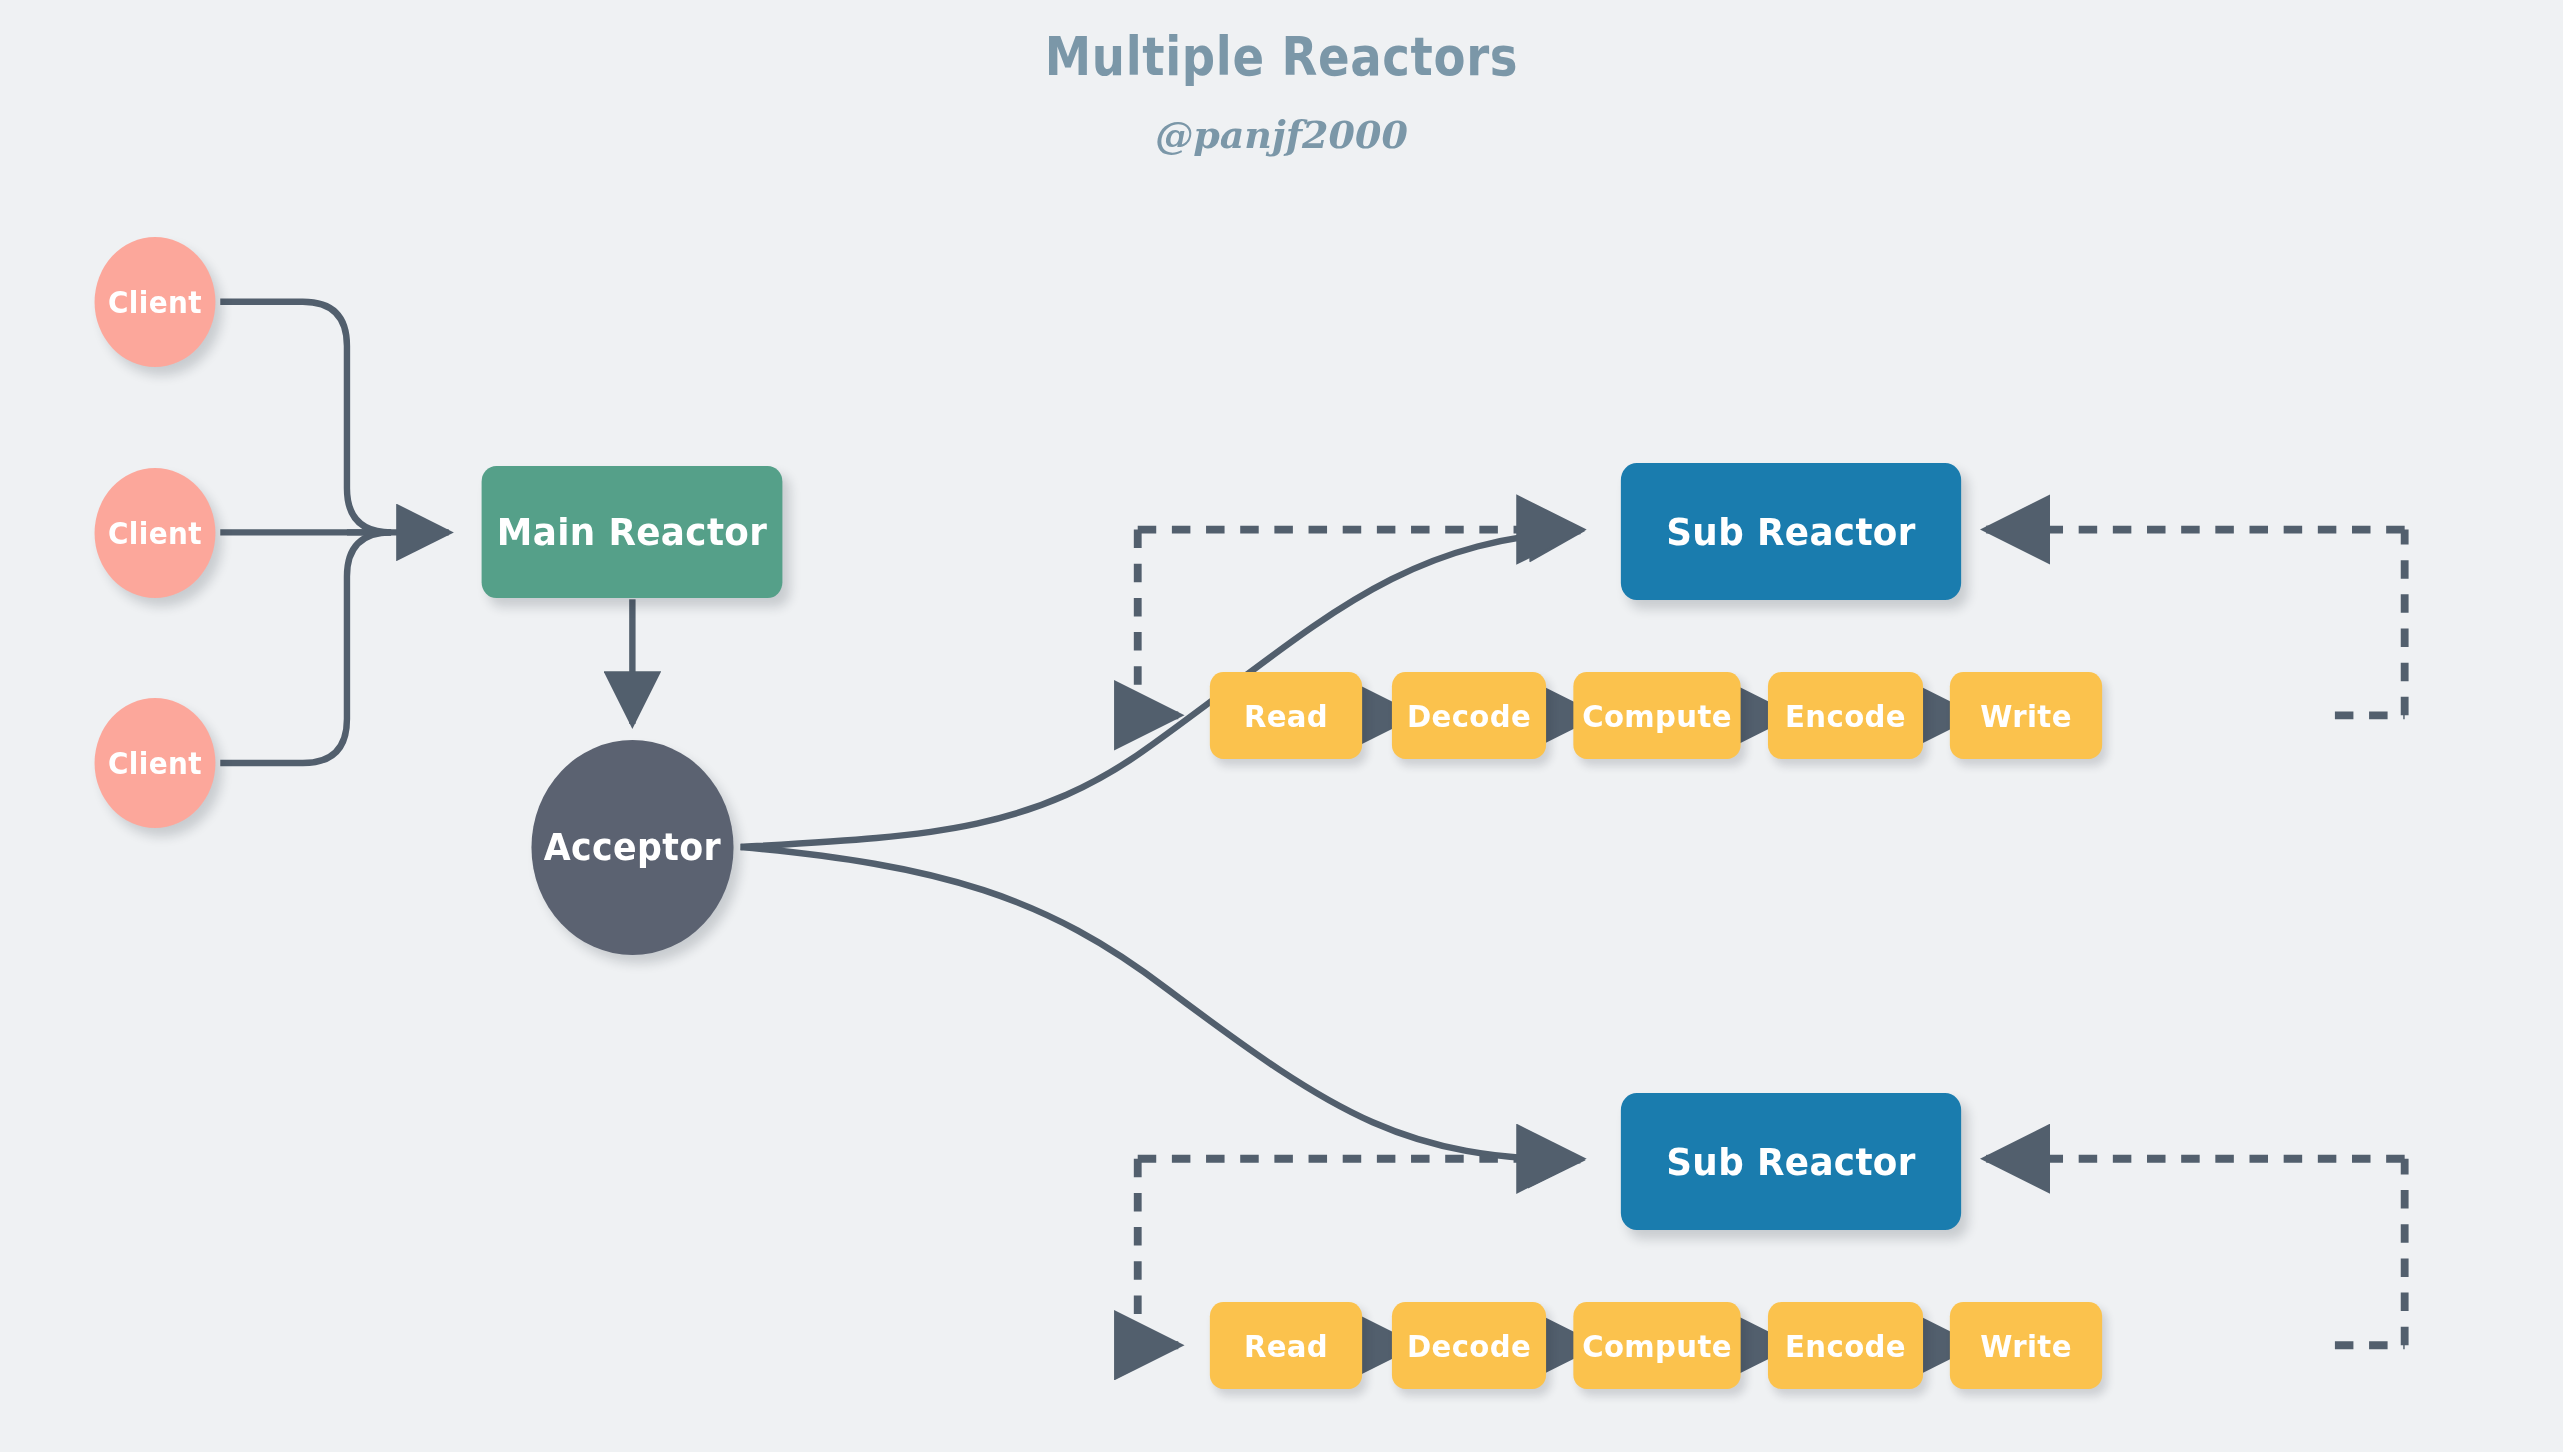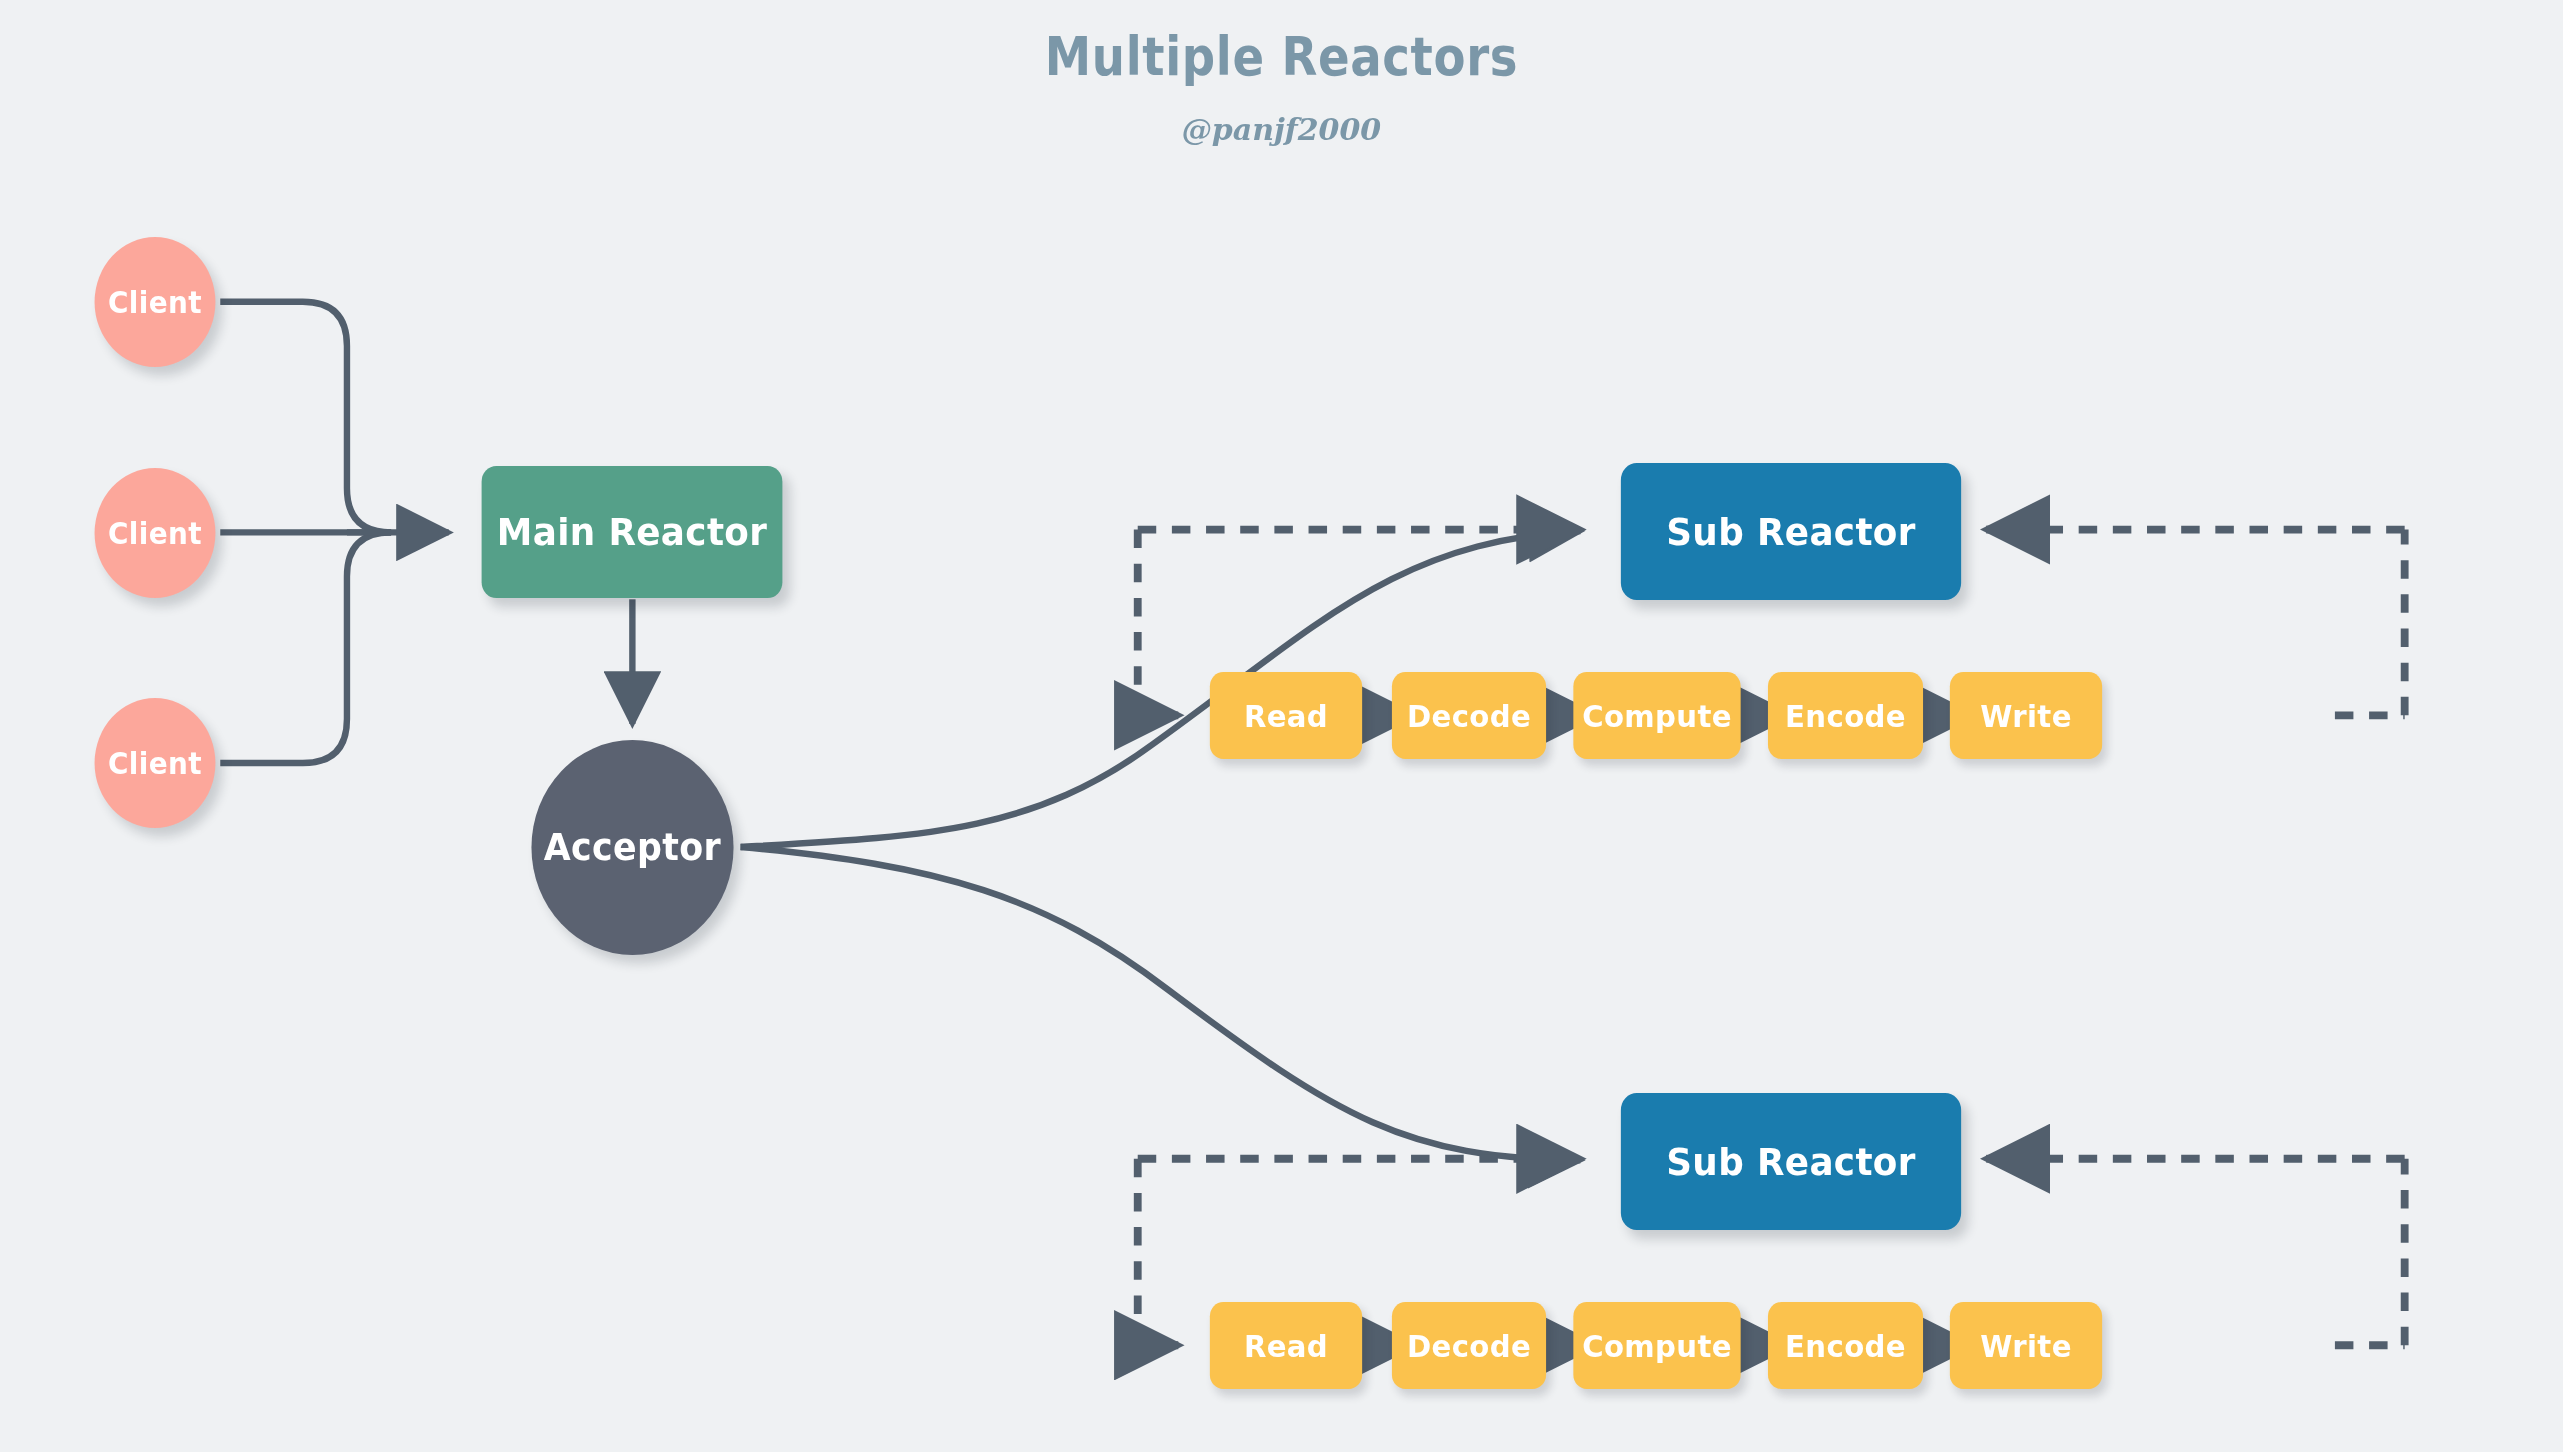--- a/index.html
+++ b/index.html
@@ -22,21 +22,21 @@
     letter-spacing:0.7px;
     color:#7b97a8;
     transform:scaleX(.88);
   }
   .subtitle{
     position:absolute;left:0;right:0;top:112px;
     text-align:center;
     font-family:"DejaVu Serif", serif;
     font-style:italic;
     font-weight:700;
-    font-size:30px;
+    font-size:38px;
     color:#7b97a8;
   }
 
   
   #wires{position:absolute;left:0;top:0;width:2563px;height:1452px;}
 
   
   .node{
     position:absolute;
     display:flex;align-items:center;justify-content:center;

